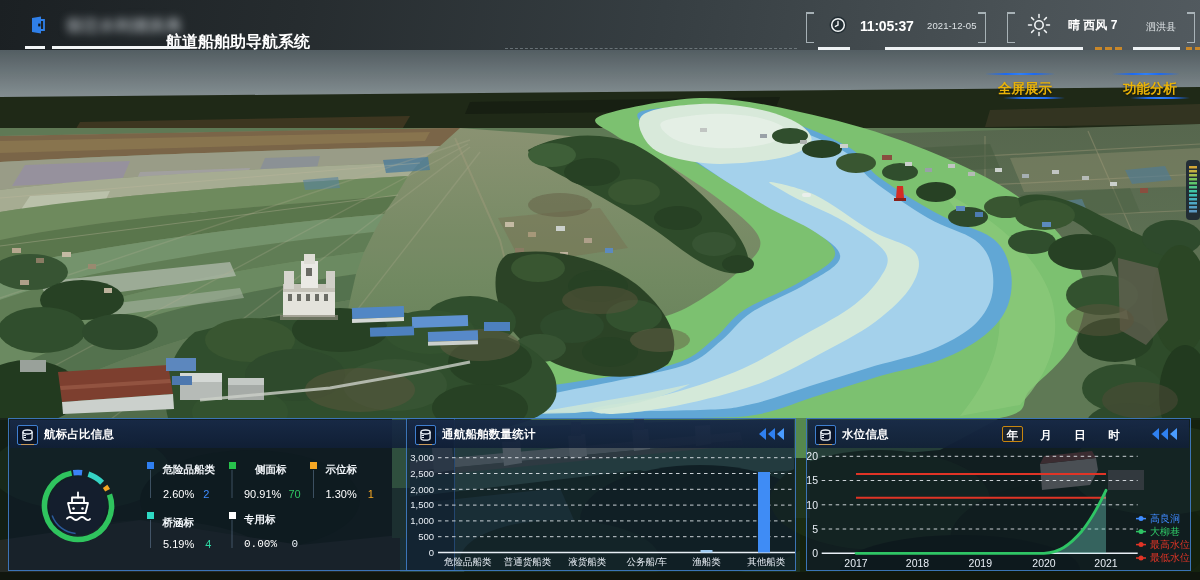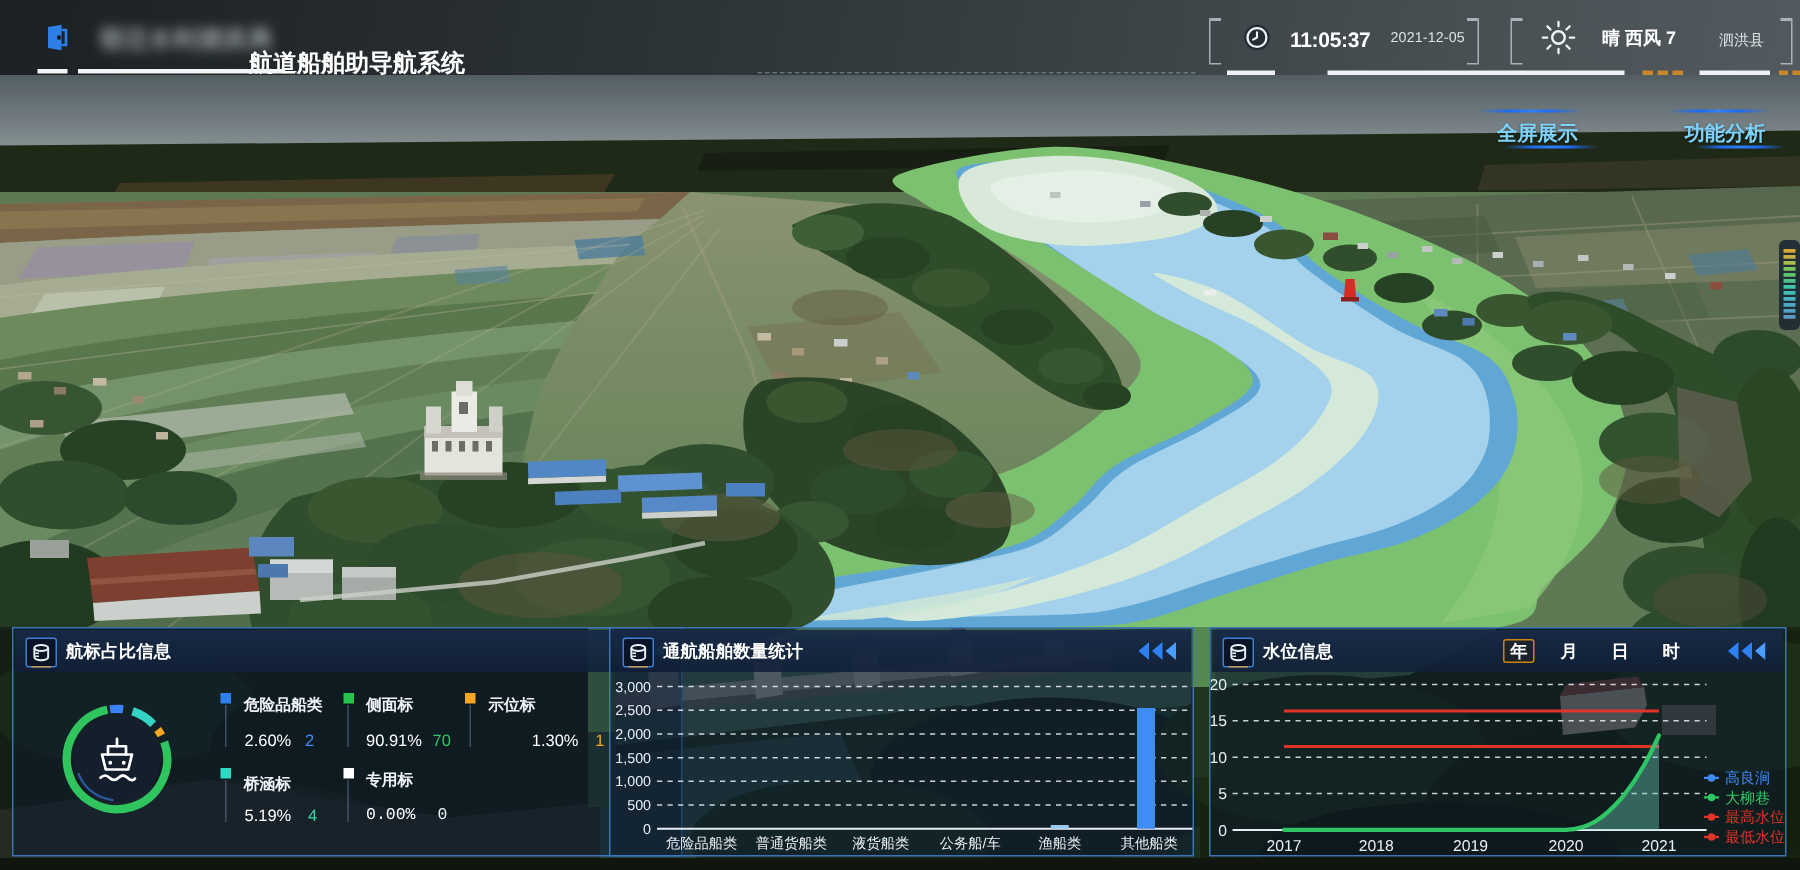--- a/index.html
+++ b/index.html
@@ -19,21 +19,21 @@
   .ptitle{position:absolute;left:34px;top:7px;font-size:11.5px;font-weight:bold;color:#fff;letter-spacing:0.2px;}
   .parrows{position:absolute;top:8px;}
   .brk{position:absolute;top:12px;width:5px;height:31px;border-left:1.5px solid rgba(185,195,200,0.85);}
   .brk:before,.brk:after{content:"";position:absolute;left:0;width:7px;height:1.5px;background:rgba(185,195,200,0.85);}
   .brk:before{top:0;} .brk:after{bottom:0;}
   .brk.r{border-left:none;border-right:1.5px solid rgba(185,195,200,0.85);}
   .brk.r:before,.brk.r:after{left:auto;right:0;}
   .seg{position:absolute;top:47px;height:2.5px;background:#eef2f4;}
   .seg.o{background:#c8872a;}
   .mapbtn{position:absolute;top:73px;height:28px;}
-  .mapbtn .txt{position:absolute;left:50%;transform:translateX(-50%);top:7px;font-size:13.5px;font-weight:bold;color:#7dd3fc;white-space:nowrap;text-shadow:0 1px 2px rgba(0,0,0,0.5);}
+  .mapbtn .txt{position:absolute;left:50%;transform:translateX(-50%);top:7px;font-size:13.5px;font-weight:bold;color:#eab308;white-space:nowrap;text-shadow:0 1px 2px rgba(0,0,0,0.5);}
   .mapbtn .bl{position:absolute;height:2px;background:linear-gradient(90deg,rgba(30,90,220,0),#1e6af0 30%,#2f7ff5 50%,#1e6af0 70%,rgba(30,90,220,0));border-radius:1px;}
   .mapbtn .bl.t{top:0;} .mapbtn .bl.b{top:24px;}
   .tab{position:absolute;top:6px;width:30px;height:16px;line-height:16px;text-align:center;
     font-size:11.5px;font-weight:bold;color:#fff;border:1px solid transparent;box-sizing:border-box;}
   .tab.sel{left:194px;width:21px;border:1.5px solid #c8860f;background:rgba(40,32,12,0.35);border-radius:2px;}
   .lgm{position:absolute;width:7px;height:7px;}
   .lgl{position:absolute;font-size:10.5px;font-weight:bold;color:#f0f4f8;white-space:nowrap;}
   .lgv{position:absolute;font-size:11px;color:#fff;white-space:nowrap;}
 </style>
 </head>
@@ -455,25 +455,25 @@
           <path d="M223,22 L223,50"></path>
           <path d="M304.5,22 L304.5,50"></path>
       <path d="M141.5,72 L141.5,100"></path>
           <path d="M223,72 L223,100"></path>
     </g>
   </svg>
   <div class="lgm" style="left:138px;top:43px;background:#2f7ff0;"></div>
   <div class="lgl" style="left:153.5px;top:43.5px;">危险品船类</div>
   <div class="lgv" style="left:154px;top:69px;">2.60% <span style="color:#3f8cff;padding-left:6px;">2</span></div>
   <div class="lgm" style="left:219.5px;top:43px;background:#27c24c;"></div>
-  <div class="lgl" style="left:235px;top:43.5px;">侧面标</div>
+  <div class="lgl" style="left:246px;top:43.5px;">侧面标</div>
   <div class="lgv" style="left:235px;top:69px;">90.91% <span style="color:#2fc562;padding-left:4px;">70</span></div>
   <div class="lgm" style="left:301px;top:43px;background:#f5a623;"></div>
   <div class="lgl" style="left:316.5px;top:43.5px;">示位标</div>
-  <div class="lgv" style="left:316.5px;top:69px;margin-left:29px;">1.30% <span style="color:#f5a623;padding-left:8px;">1</span></div>
+  <div class="lgv" style="left:316.5px;top:69px;">1.30% <span style="color:#f5a623;padding-left:8px;">1</span></div>
   <div class="lgm" style="left:138px;top:93px;background:#2ed9c3;"></div>
   <div class="lgl" style="left:153.5px;top:97px;">桥涵标</div>
   <div class="lgv" style="left:154px;top:119px;">5.19% <span style="color:#2ed9a3;padding-left:8px;">4</span></div>
   <div class="lgm" style="left:219.5px;top:93px;background:#ffffff;"></div>
   <div class="lgl" style="left:235px;top:93.5px;">专用标</div>
   <div class="lgv" style="left:235px;top:119px;font-family:Liberation Mono, monospace;">0.00% <span style="color:#e8eef5;padding-left:8px;">0</span></div>
 </div>
 
 <div class="panel" id="p2" style="left:406px;width:390px;">
   <div class="phead">

